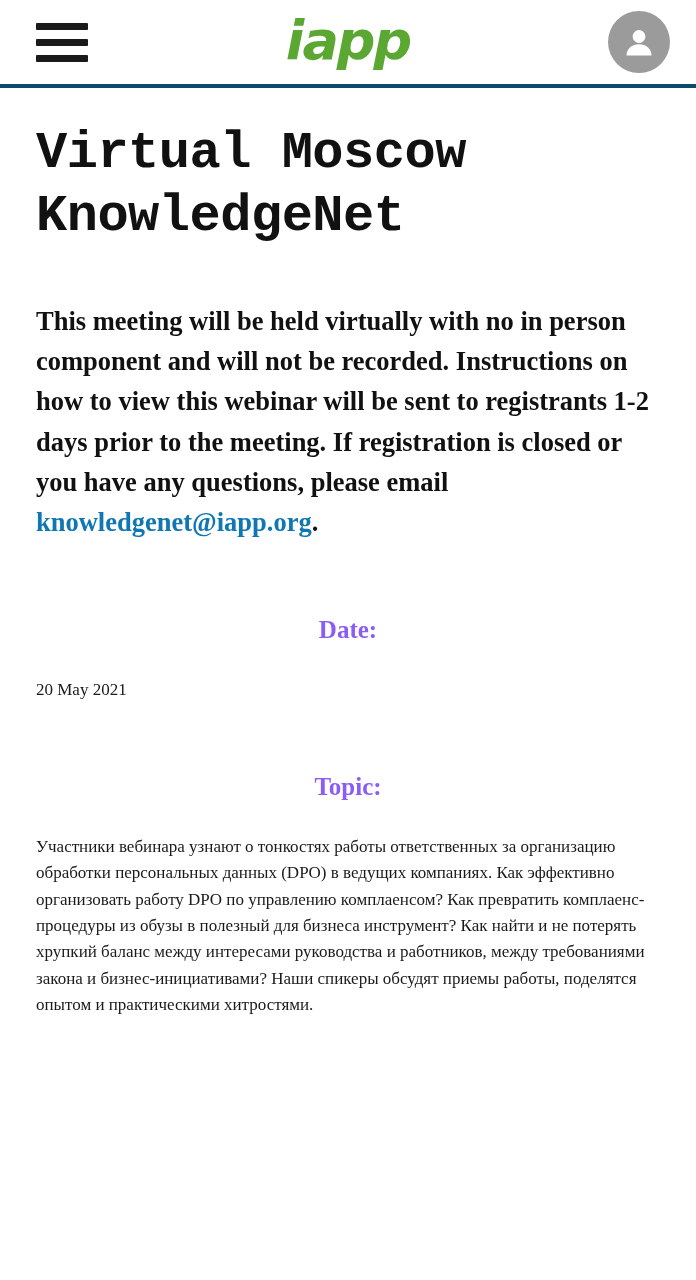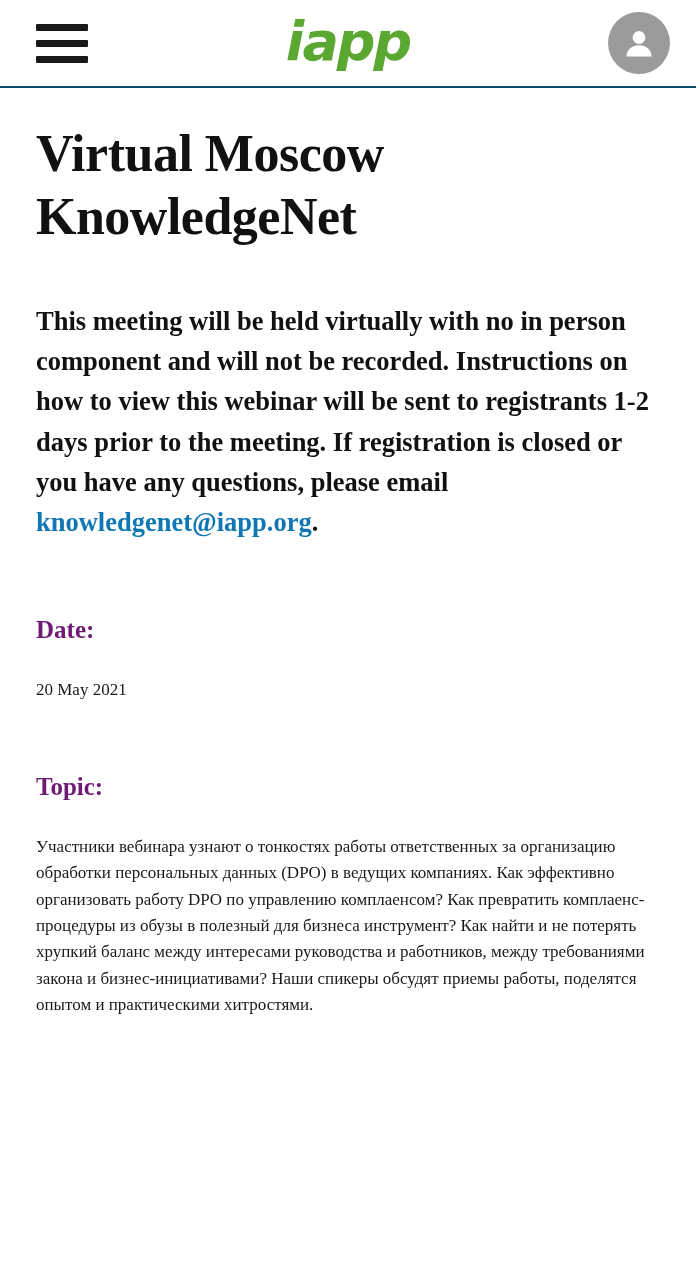--- a/index.html
+++ b/index.html
@@ -14,21 +14,21 @@
     font-family: "Liberation Serif", serif;
     color: #1a1a1a;
     -webkit-font-smoothing: antialiased;
   }
 
   
   .header {
     position: relative;
     height: 88px;
     background: #ffffff;
-    border-bottom: 2px solid #0c4a6e;
+    border-bottom: 4px solid #0c4a6e;
     display: flex;
     align-items: center;
     justify-content: space-between;
     padding: 0 26px 0 36px;
   }
   .hamburger {
     width: 52px;
     height: 40px;
     display: flex;
     flex-direction: column;
@@ -68,21 +68,21 @@
     cursor: pointer;
     flex: 0 0 auto;
   }
   .avatar svg { display: block; }
 
   
   .content {
     padding: 34px 36px 40px 36px;
   }
   h1.page-title {
-    font-family: Liberation Serif, serif;
+    font-family: Liberation Mono, monospace;
     font-weight: bold;
     font-size: 52px;
     line-height: 1.22;
     letter-spacing: -0.5px;
     margin: 0 0 52px 0;
     color: #111111;
   }
   .lead {
     font-family: "Liberation Serif", serif;
     font-weight: bold;
@@ -94,21 +94,22 @@
   .lead a {
     color: #1077b5;
     text-decoration: none;
   }
   h2.section-label {
     font-family: "Liberation Serif", serif;
     font-weight: bold;
     font-size: 25px;
     line-height: 1.3;
     margin: 16px 0 30px 0;
-    color: #701a75;
+    color: #8b5cf6;
+    text-align: center;
   }
   .section {
     margin-bottom: 68px;
   }
   .section:last-child { margin-bottom: 0; }
   p.body-text {
     font-family: "Liberation Serif", serif;
     font-size: 17px;
     line-height: 1.55;
     margin: 0 0 26px 0;

